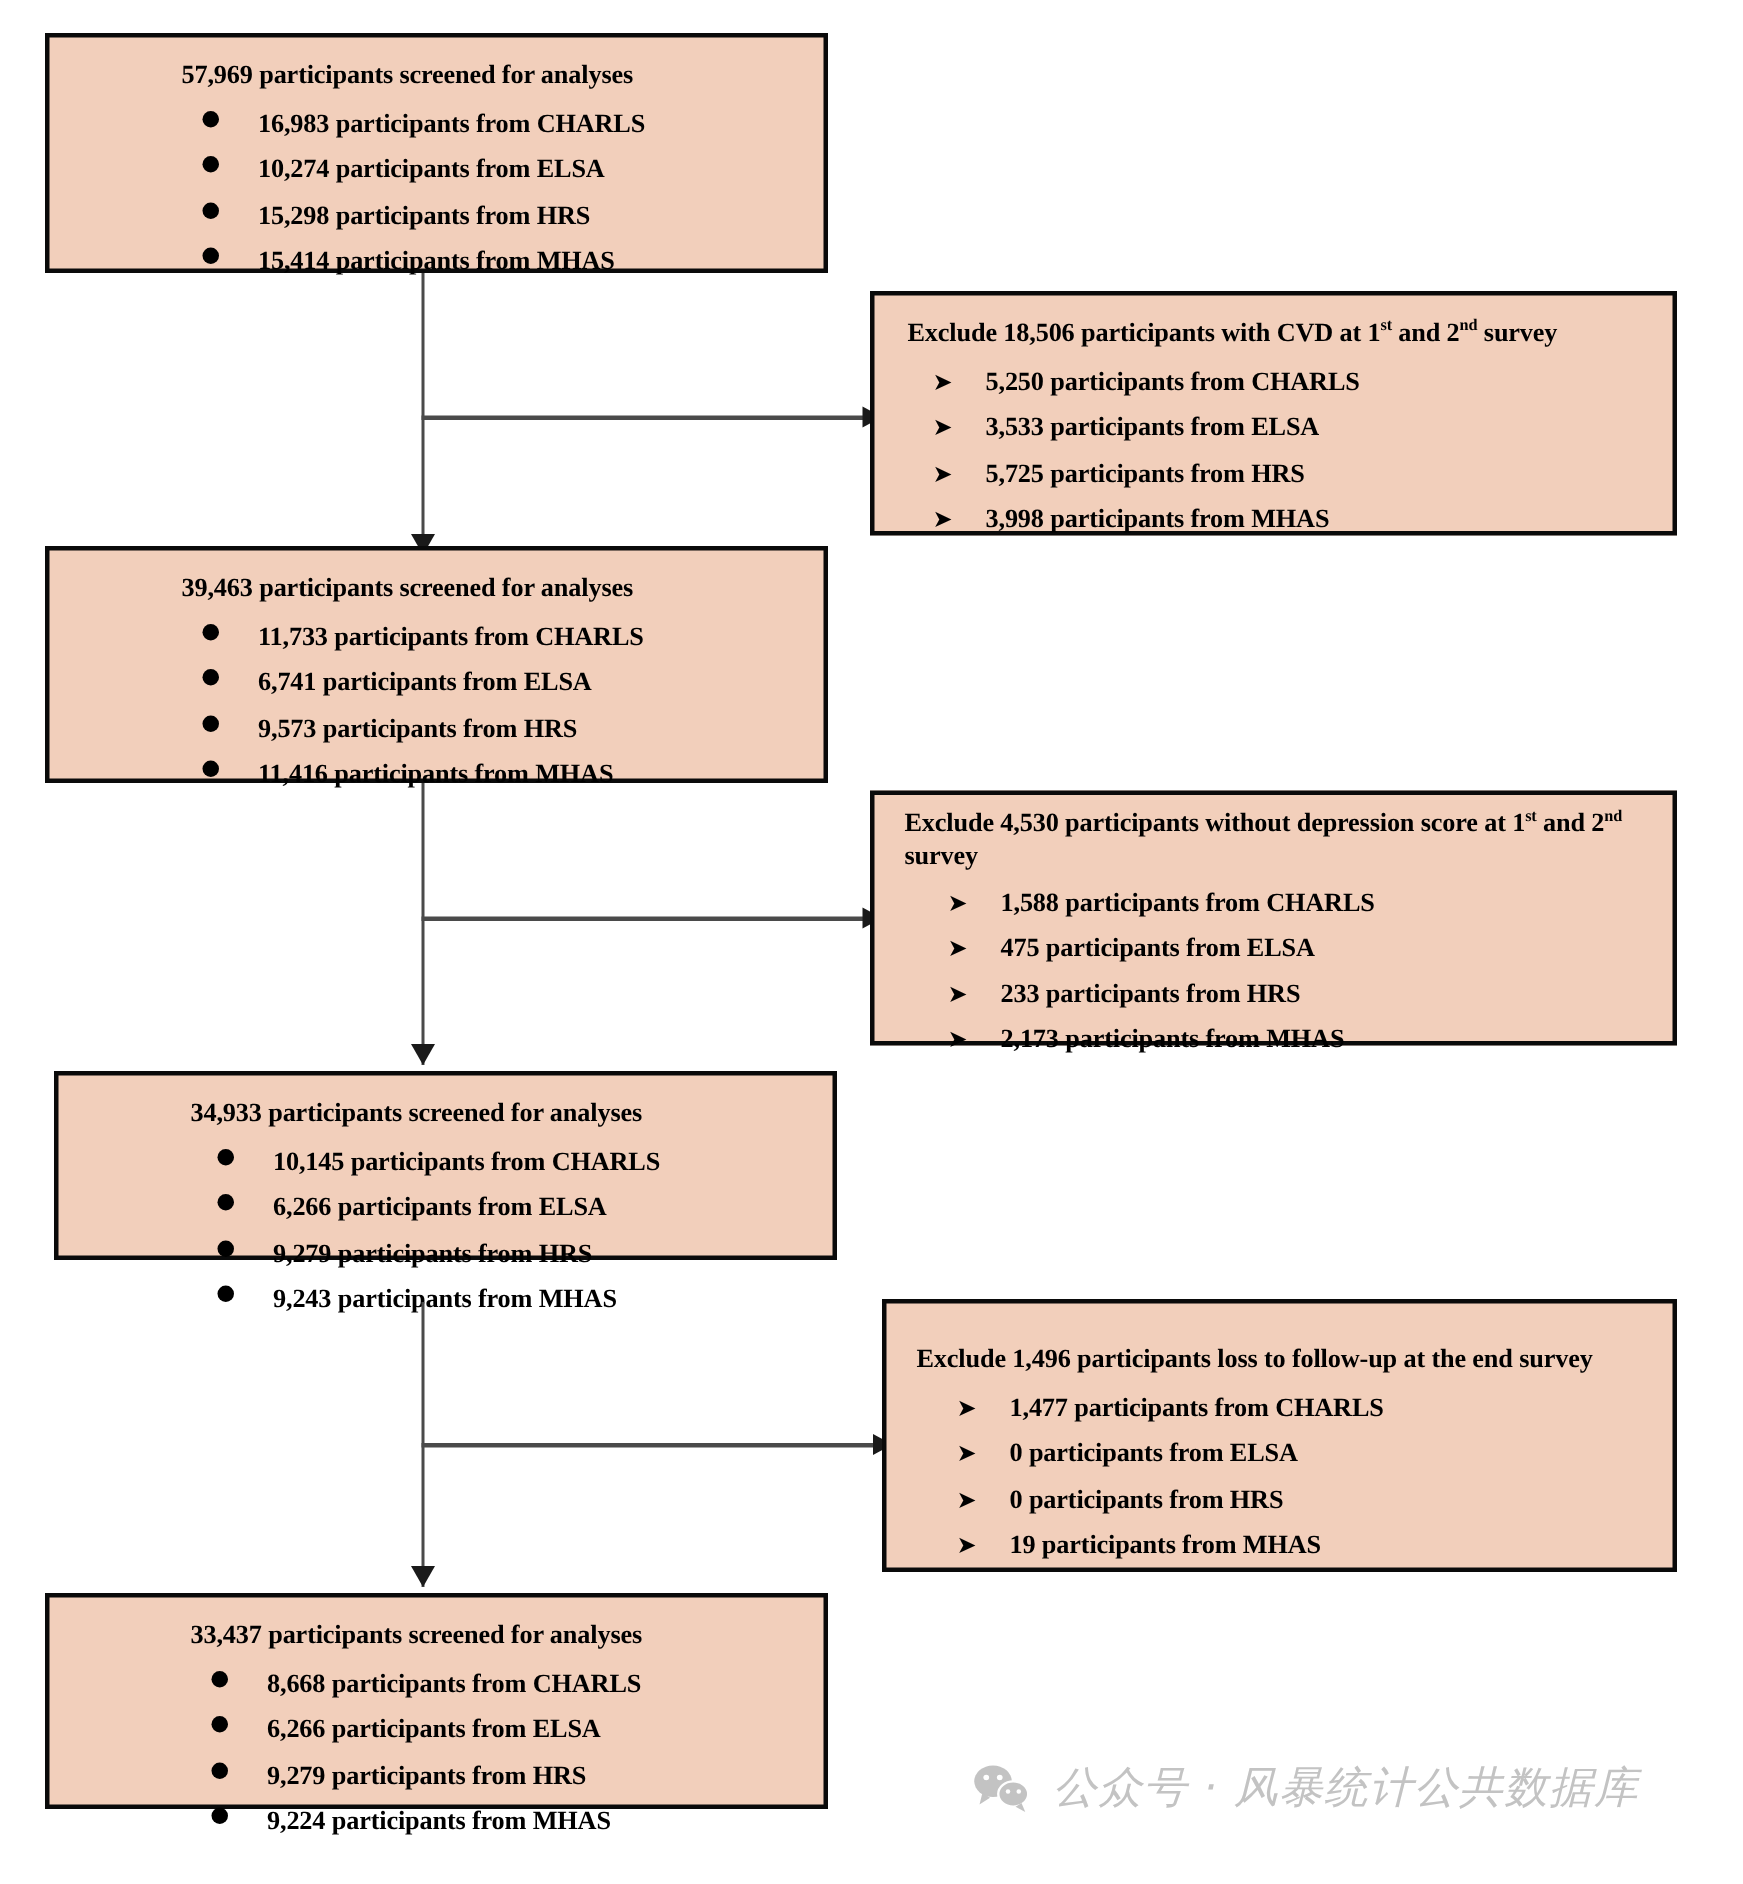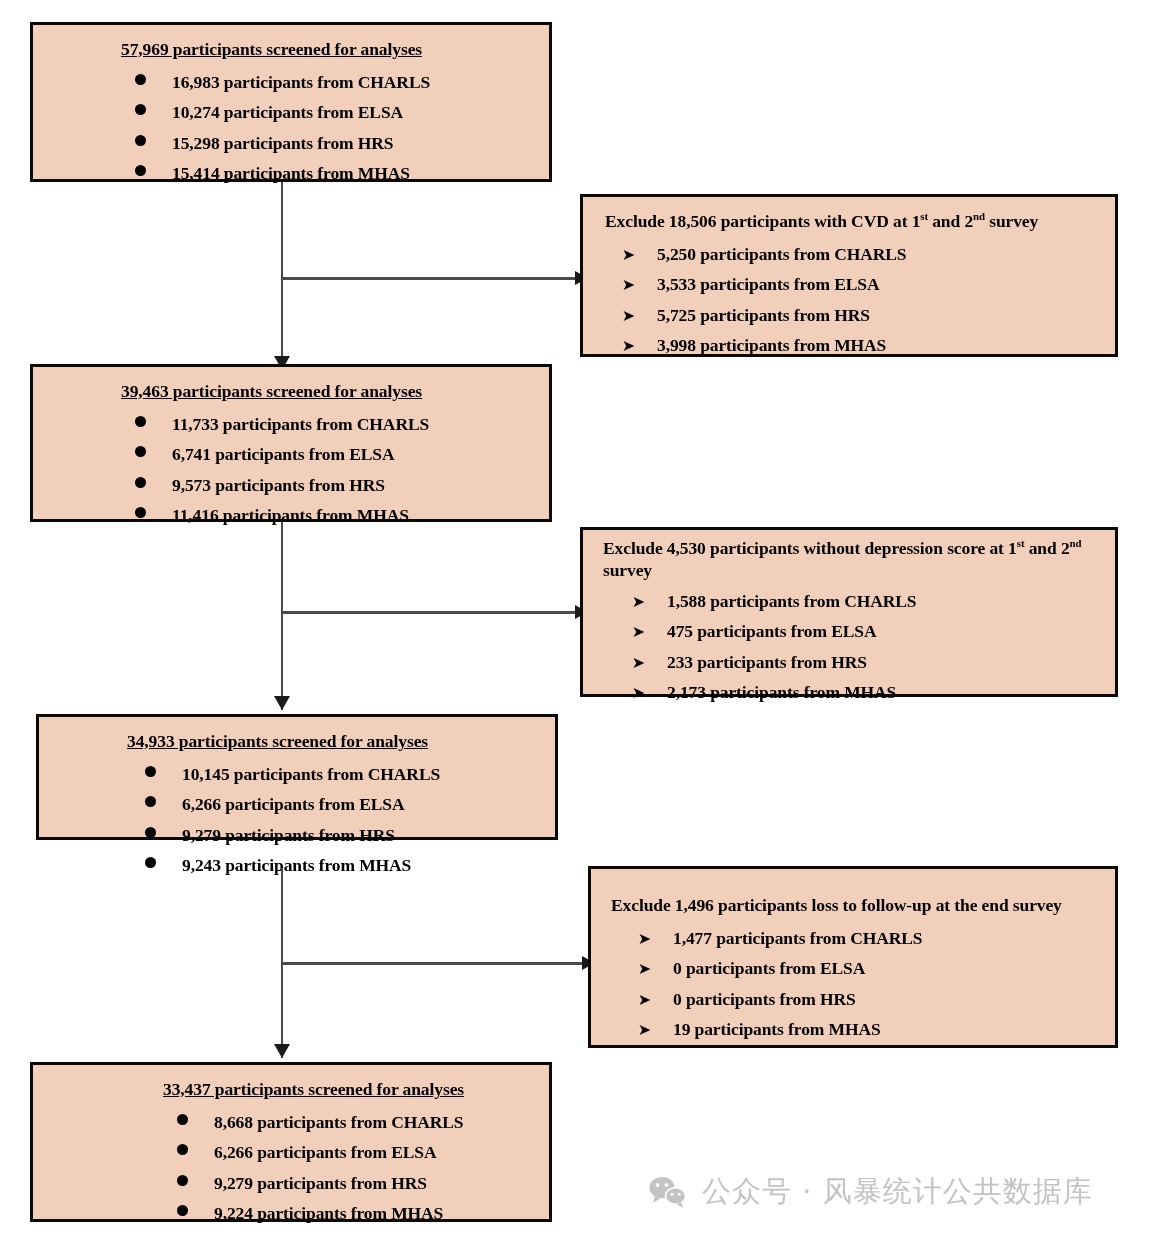--- a/index.html
+++ b/index.html
@@ -37,21 +37,21 @@
   }
 
   .bx-title {
     font-weight: bold;
     font-size: 17.5px;
     line-height: 1.25;
     letter-spacing: -0.1px;
     white-space: normal;
   }
 
-  .main-box .bx-title { padding-left: 78px; text-decoration: underline; }
+  .main-box .bx-title { padding-left: 78px; }
   .excl-box .bx-title { padding-left: 12px; padding-right: 6px; }
 
   ul.bx-list {
     list-style: none;
     margin: 0;
     padding: 0;
   }
 
   ul.bx-list li {
     display: flex;
@@ -128,20 +128,21 @@
     position: absolute;
     left: 648px;
     top: 1172px;
     display: flex;
     align-items: center;
     color: #c3c3c3;
     font-family: "DejaVu Sans", sans-serif;
     font-size: 29px;
     letter-spacing: 1px;
     user-select: none;
+    font-style: italic;
   }
   #watermark .wm-icon { margin-right: 14px; display:block; }
   #watermark .wm-text { white-space: nowrap; }
 </style>
 </head>
 <body>
 
 <div id="canvas">
 
   <div class="fbox main-box" style="left:30px; top:22px; width:522px; height:160px;">
@@ -296,21 +297,21 @@
             <span class="li-text">0 participants from HRS</span>
           </li>
         <li style="padding-left:34px;">
             <span class="bullet-arrow">➤</span>
             <span class="li-text">19 participants from MHAS</span>
           </li>
       </ul>
     </div>
   </div>
 
-  <div class="fbox main-box" style="left:30px; top:1062px; width:522px; height:160px;padding-left:36px;">
+  <div class="fbox main-box" style="left:30px; top:1062px; width:522px; height:144px;">
     <div class="box-inner">
       <div class="bx-title" style="padding-left:84px;">33,437 participants screened for analyses</div>
       <ul class="bx-list">
         <li style="padding-left:98px;">
             <span class="bullet-dot"></span>
             <span class="li-text">8,668 participants from CHARLS</span>
           </li>
         <li style="padding-left:98px;">
             <span class="bullet-dot"></span>
             <span class="li-text">6,266 participants from ELSA</span>

